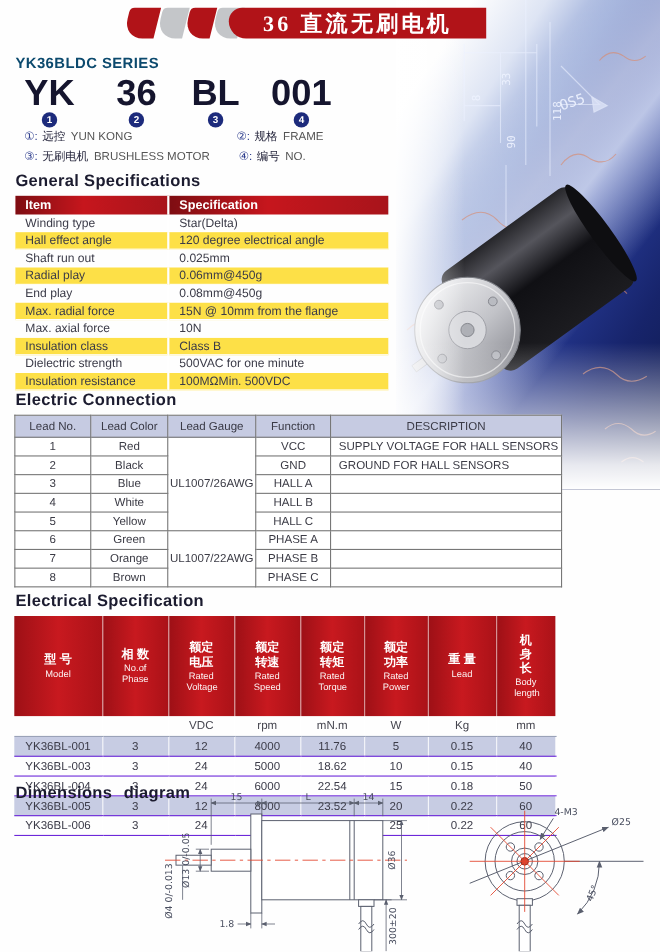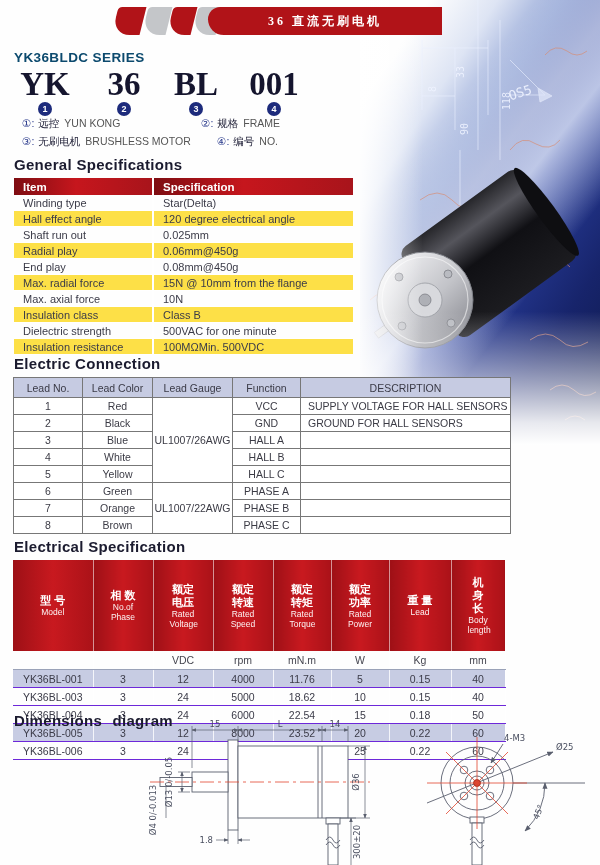--- a/index.html
+++ b/index.html
@@ -23,29 +23,29 @@
       linear-gradient(to right, rgba(255,255,255,.92) 0%, rgba(255,255,255,0) 26%);}
   .backdrop svg{position:absolute;inset:0;z-index:3;}
 
   
   .banner{left:0;top:0;width:600px;height:40px;z-index:6;}
   .stripe{position:absolute;top:7px;height:28px;transform:skewX(-14deg);
           border-radius:4px 0 0 18px;}
   .banner-bar{position:absolute;top:7px;left:208px;width:234px;height:28px;
           background:#b11318;border-radius:14px 0 0 18px;
           display:flex;align-items:center;justify-content:center;}
-  .banner-title{color:#fff;font-size:12px;font-weight:bold;letter-spacing:3px;
+  .banner-title{color:#fff;font-size:20px;font-weight:bold;letter-spacing:3px;
           font-family:"Liberation Serif","DejaVu Serif",serif;white-space:nowrap;}
 
   
   .series-title{left:14px;top:50px;font-size:13.5px;font-weight:bold;color:#0c4a6e;
           letter-spacing:.4px;z-index:6;}
   .code-row{left:0;top:68px;width:360px;height:50px;z-index:6;}
   .code-part{position:absolute;top:0;width:80px;text-align:center;}
-  .code-text{font-family:Liberation Serif, serif;font-weight:bold;
+  .code-text{font-family:Liberation Sans, sans-serif;font-weight:bold;
           font-size:33px;line-height:32px;color:#15152e;}
   .code-dot{width:14px;height:14px;border-radius:50%;background:#1d2b7c;color:#fff;
           font-size:9px;font-weight:bold;line-height:14px;text-align:center;margin:2px auto 0;}
   .legend{left:0;top:115px;width:420px;z-index:6;font-size:10.5px;}
   .lg-item{position:absolute;white-space:nowrap;}
   .lg-num{color:#2a3a8c;}
   .lg-cn{color:#23233a;margin-left:4px;}
   .lg-en{color:#555;margin-left:5px;}
 
   
@@ -190,21 +190,21 @@
   <div class="code-part" style="left:234px;">
     <div class="code-text">001</div>
     <div class="code-dot">4</div>
   </div>
 </div>
 
 <div class="abs legend">
   <div class="lg-item" style="left:22px;top:2px;">
     <span class="lg-num">①:</span><span class="lg-cn">远控</span><span class="lg-en">YUN KONG</span>
   </div>
-  <div class="lg-item" style="left:201px;top:2px;">
+  <div class="lg-item" style="left:215px;top:2px;">
     <span class="lg-num">②:</span><span class="lg-cn">规格</span><span class="lg-en">FRAME</span>
   </div>
   <div class="lg-item" style="left:22px;top:20px;">
     <span class="lg-num">③:</span><span class="lg-cn">无刷电机</span><span class="lg-en">BRUSHLESS MOTOR</span>
   </div>
   <div class="lg-item" style="left:217px;top:20px;">
     <span class="lg-num">④:</span><span class="lg-cn">编号</span><span class="lg-en">NO.</span>
   </div>
 </div>
 

